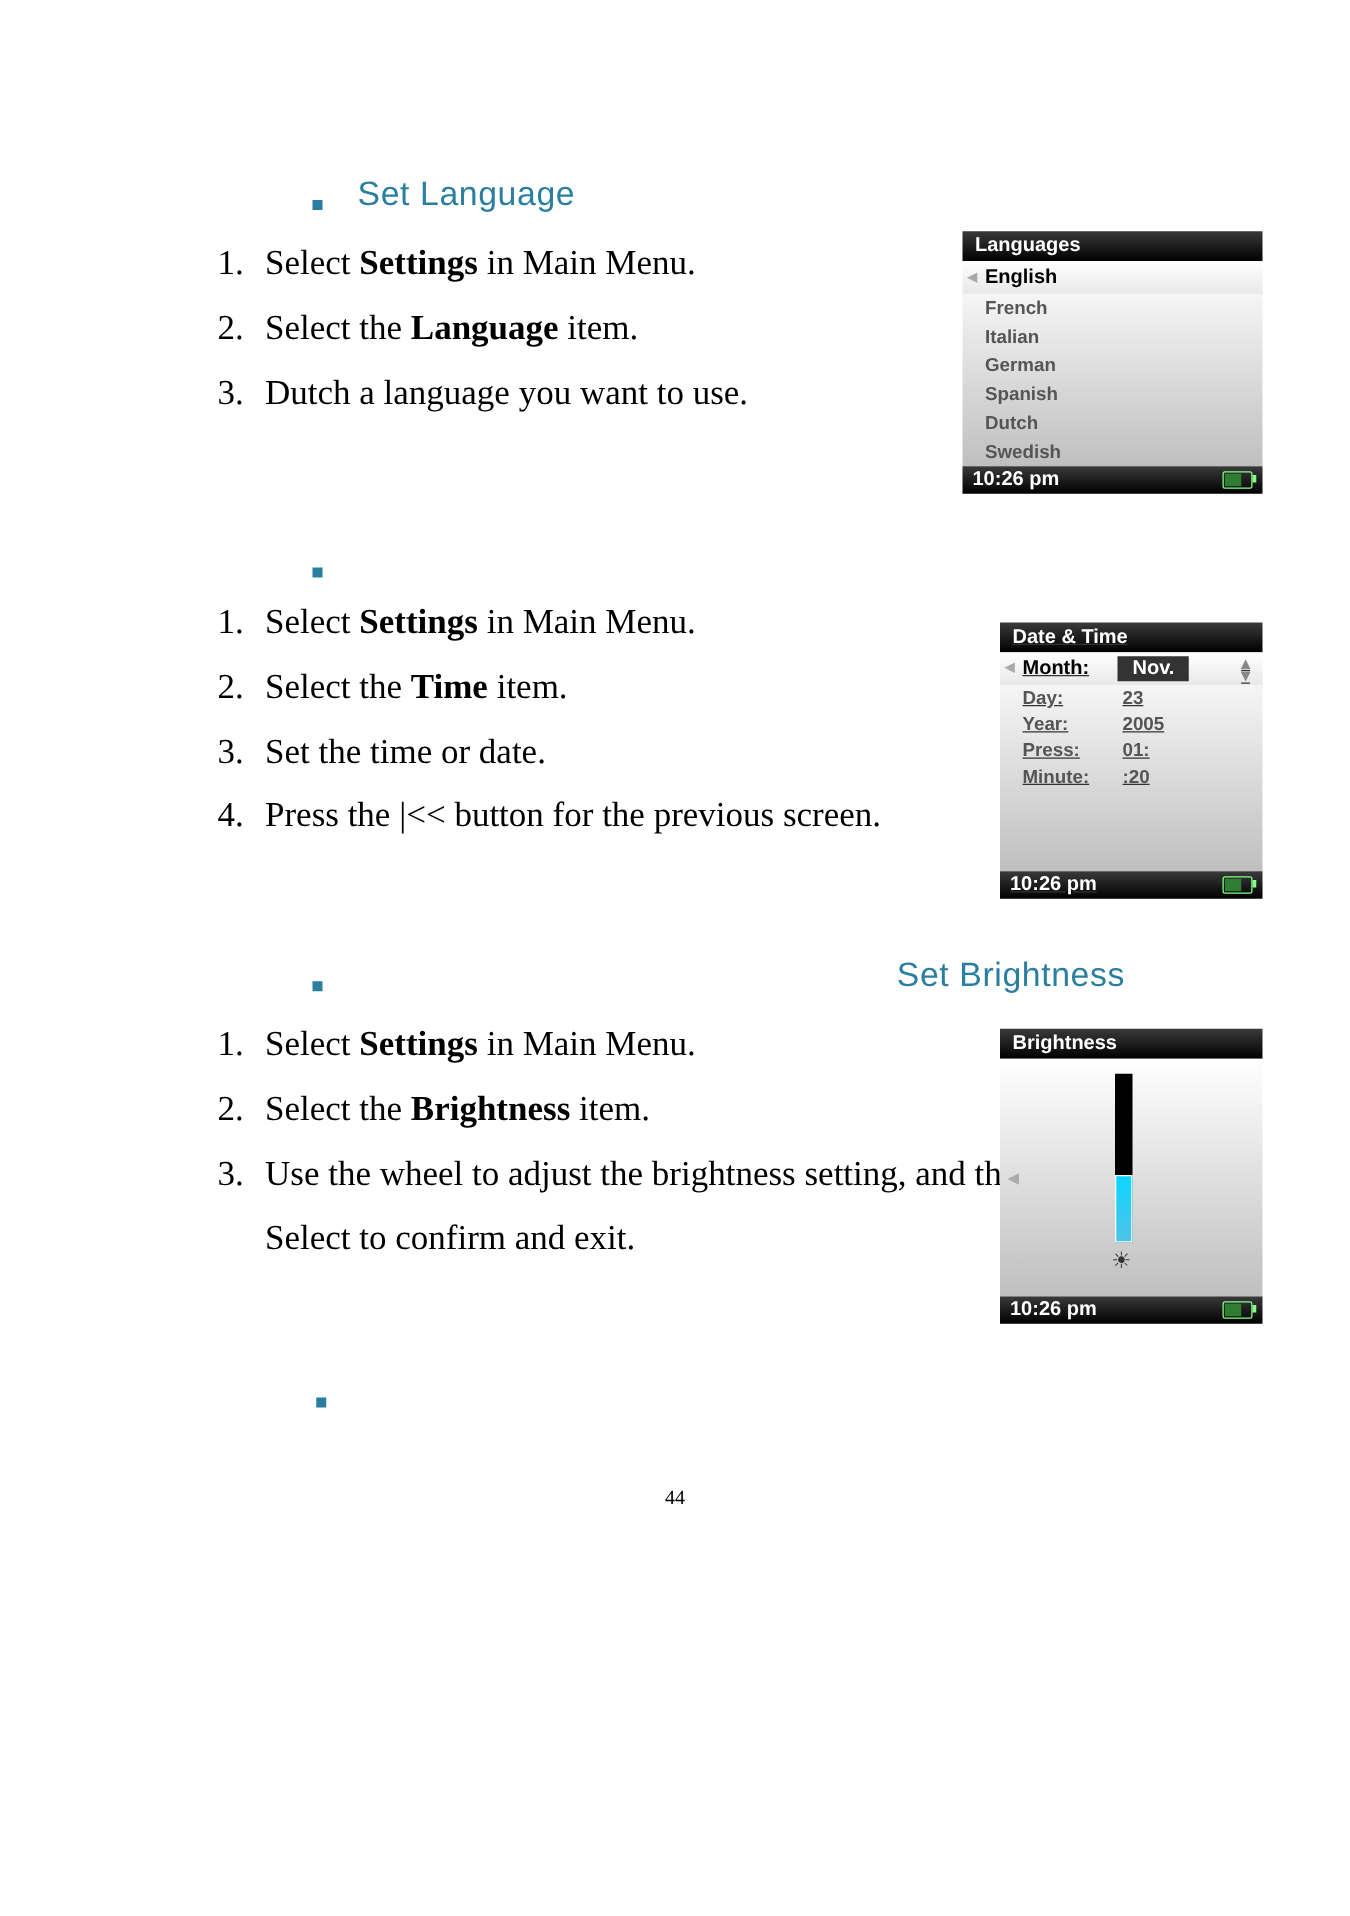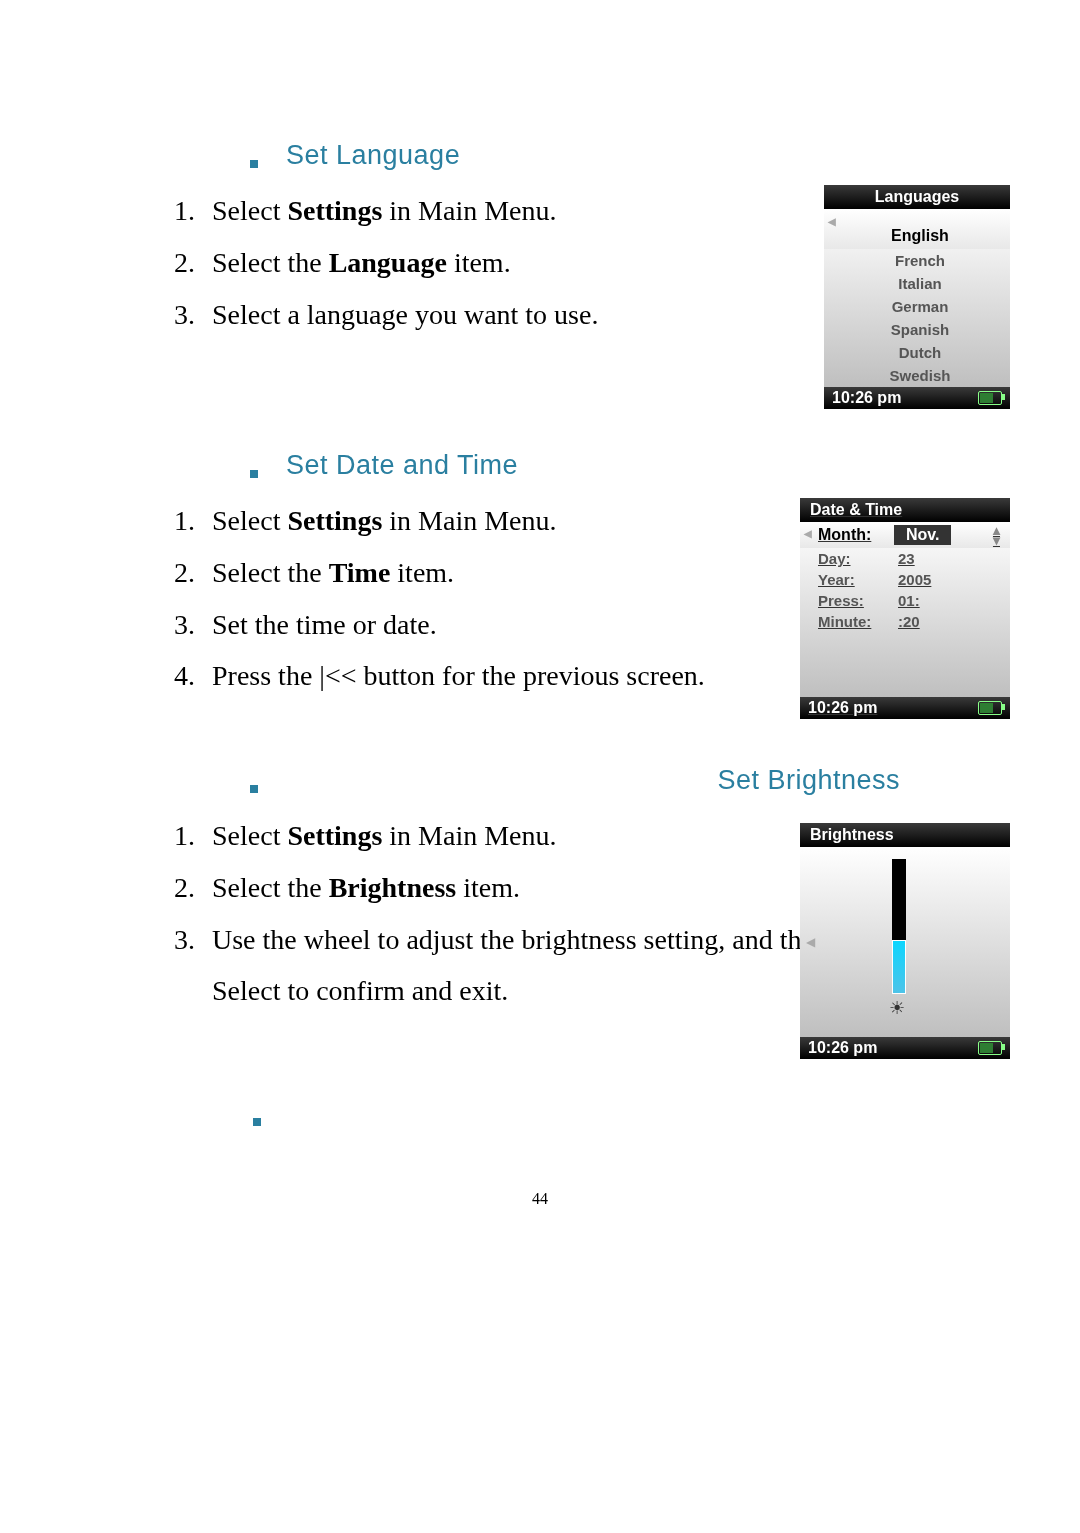--- a/index.html
+++ b/index.html
@@ -16,23 +16,23 @@
   
   .device{position:absolute;right:70px;font-family:Arial,Helvetica,sans-serif;font-size:16px;color:#333;}
   .device .titlebar{background:linear-gradient(#3a3a3a,#000);color:#fff;font-weight:bold;padding:3px 10px;font-size:16px;}
   .device .statusbar{background:linear-gradient(#3a3a3a,#000);color:#fff;font-weight:bold;padding:2px 8px;font-size:16px;display:flex;justify-content:space-between;align-items:center;}
   .device .body{background:linear-gradient(#fff 0%,#bfbfbf 100%);}
   .battery{display:inline-block;width:22px;height:12px;border:1px solid #8f8;border-radius:2px;position:relative;}
   .battery:after{content:"";position:absolute;right:-4px;top:2px;width:3px;height:6px;background:#8f8;}
   .battery .fill{position:absolute;left:1px;top:1px;bottom:1px;width:60%;background:#2e7d32;}
 
   
-  .dev-lang{width:186px;text-align:center;}
+  .dev-lang{width:240px;}
   .dev-lang .row{padding:3px 12px 3px 18px;font-weight:bold;color:#555;font-size:15px;}
-  .dev-lang .row.sel{background:linear-gradient(#fff,#e8e8e8);color:#000;font-size:16px;padding-top:18px;padding-bottom:4px;position:relative;}
+  .dev-lang .row.sel{background:linear-gradient(#fff,#e8e8e8);color:#000;font-size:16px;padding-top:4px;padding-bottom:4px;position:relative;}
   .dev-lang .row.sel:before{content:"◀";position:absolute;left:4px;color:#aaa;font-size:10px;top:7px;}
 
   
   .dev-dt{width:210px;}
   .dev-dt .row{display:flex;padding:2px 10px 2px 18px;font-weight:bold;color:#555;font-size:15px;align-items:center;}
   .dev-dt .row .lab{width:80px;}
   .dev-dt .row.sel{background:linear-gradient(#fff,#e8e8e8);color:#000;position:relative;font-size:16px;padding-top:3px;padding-bottom:3px;}
   .dev-dt .row.sel:before{content:"◀";position:absolute;left:4px;color:#aaa;font-size:10px;top:6px;}
   .dev-dt .row.sel .val{background:#333;color:#fff;padding:1px 12px;margin-left:-4px;}
   .dev-dt .spinner{margin-left:auto;color:#888;font-size:14px;line-height:10px;display:flex;flex-direction:column;}
@@ -53,28 +53,27 @@
 <div class="page">
 
   <div class="section" style="top:140px;">
     <div class="bullet-line" style="margin-left:120px;">
       <span class="sq-bullet"></span>
       <span class="section-title">Set Language</span>
     </div>
     <ol>
         <li>Select <span class="bold">Settings</span> in Main Menu.</li>
         <li>Select the <span class="bold">Language</span> item.</li>
-        <li>Select a language you want to use.</li>
+        <li>Dutch a language you want to use.</li>
       </ol>
   </div>
 
   <div class="section" style="top:450px;">
     <div class="bullet-line" style="margin-left:120px;">
       <span class="sq-bullet"></span>
-      <span class="section-title">Set Date and Time</span>
     </div>
     <ol>
         <li>Select <span class="bold">Settings</span> in Main Menu.</li>
         <li>Select the <span class="bold">Time</span> item.</li>
         <li>Set the time or date.</li>
         <li>Press the |&lt;&lt; button for the previous screen.</li>
       </ol>
   </div>
 
   <div class="section" style="top:765px;">

